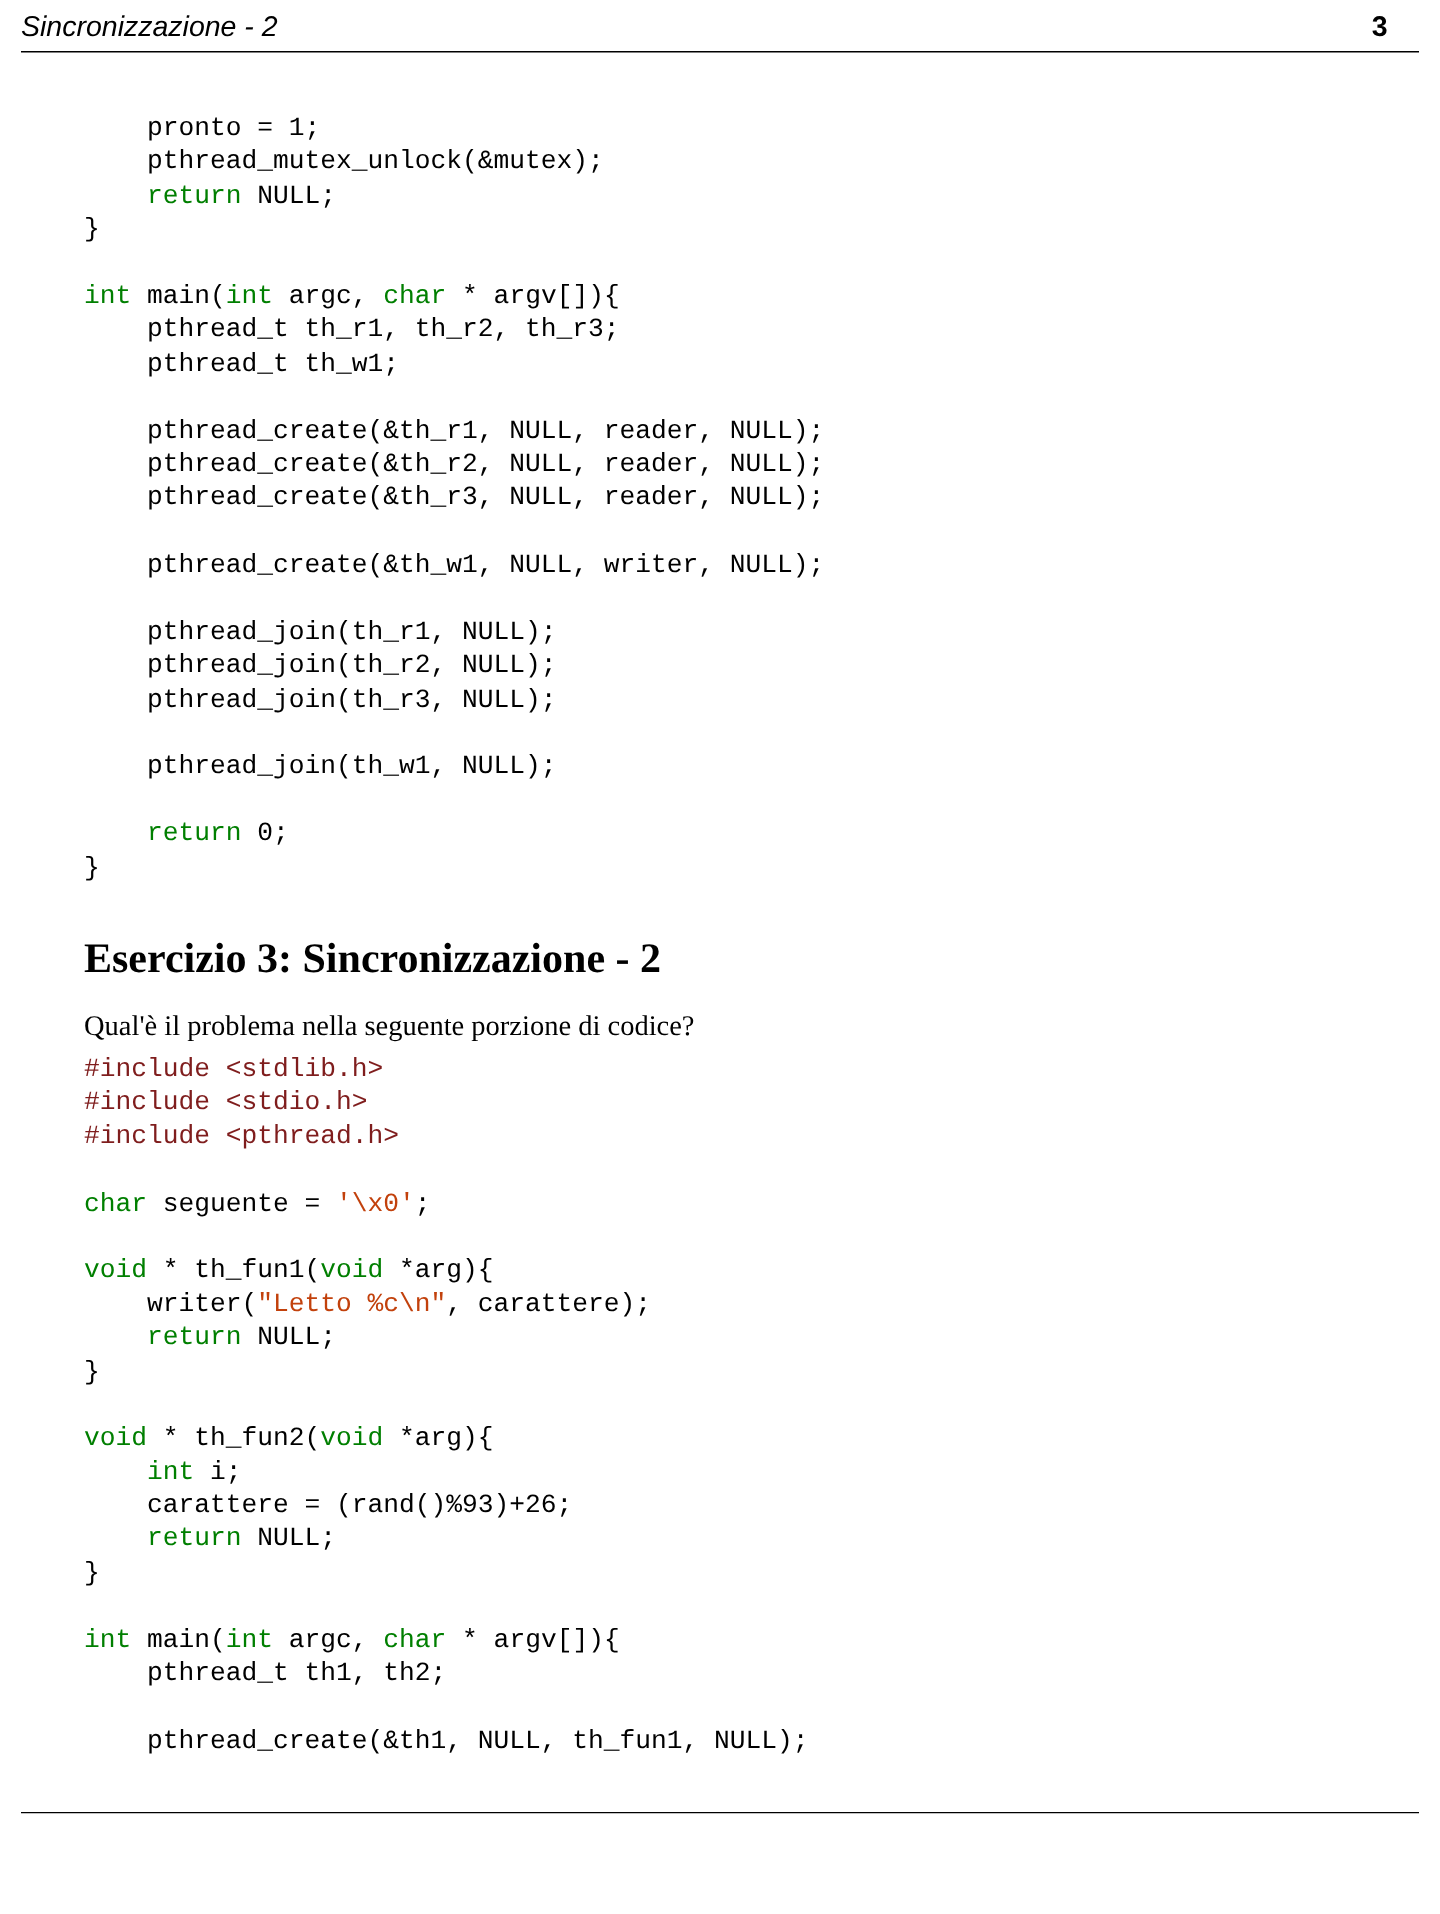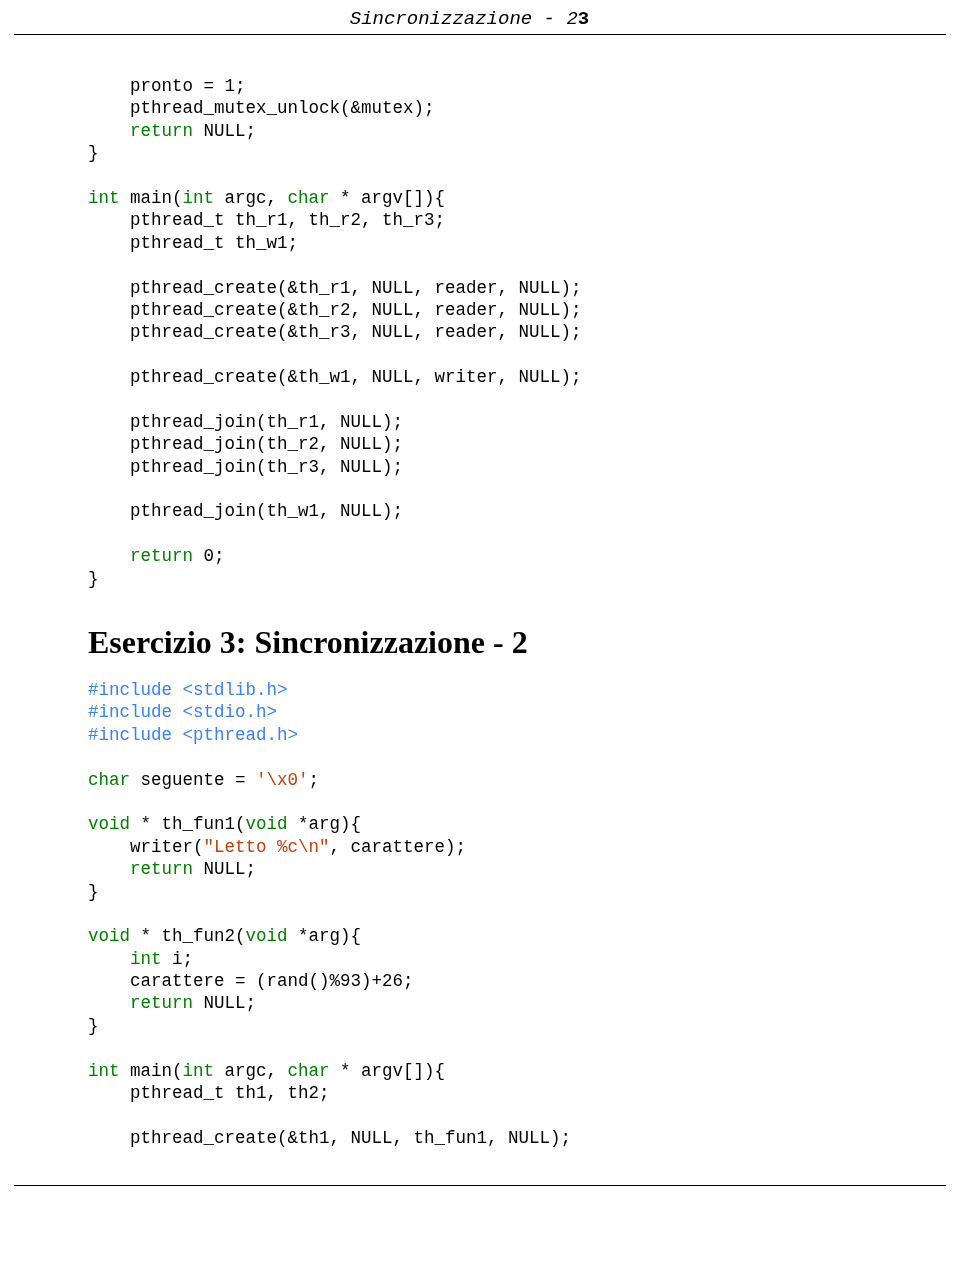--- a/index.html
+++ b/index.html
@@ -9,57 +9,57 @@
     font-family: Georgia, 'Times New Roman', serif;
     color: #000;
     width: 960px;
   }
   .page {
     width: 960px;
     padding: 0;
   }
   .header {
     display: flex;
-    justify-content: center;
+    justify-content: space-between;
     align-items: baseline;
     padding: 8px 35px 4px 14px;
     font-style: italic;
-    font-family: Liberation Mono, monospace;
+    font-family: Liberation Sans, sans-serif;
     font-size: 19px;
   }
   .header-title {
     font-style: italic;
   }
   .header-page {
     font-style: normal;
     font-weight: bold;
     font-size: 19px;
   }
   .header-rule {
     border: none;
     border-top: 1.5px solid #000;
     margin: 0 14px 40px 14px;
   }
   .content {
-    padding: 0 60px 0 88px;
+    padding: 0 60px 0 56px;
   }
   pre.code {
     font-family: 'Courier New', Courier, monospace;
     font-size: 17.5px;
     line-height: 1.28;
     margin: 0 0 28px 0;
     white-space: pre;
   }
   .kw { color: #007f00; }
-  .pp { color: #3b82f6; }
+  .pp { color: #7f1d1d; }
   .str { color: #c2410c; }
   h2.exercise {
     font-family: Georgia, serif;
     font-weight: bold;
-    font-size: 32px;
+    font-size: 28px;
     margin: 34px 0 18px 0;
   }
   p.prose {
     font-family: Georgia, serif;
     font-size: 19px;
     margin: 0 0 6px 0;
   }
   .footer-rule {
     border: none;
     border-top: 1px solid #000;
@@ -97,20 +97,21 @@
 <span>    pthread_join(th_r1, NULL);</span>
 <span>    pthread_join(th_r2, NULL);</span>
 <span>    pthread_join(th_r3, NULL);</span>
 <span></span>
 <span>    pthread_join(th_w1, NULL);</span>
 <span></span>
 <span class="kw">    return</span><span> 0;</span>
 <span>}</span></pre>
 
     <h2 class="exercise">Esercizio 3:  Sincronizzazione - 2</h2>
+    <p class="prose">Qual'è il problema nella seguente porzione di codice?</p>
 
 <pre class="code"><span class="pp">#include &lt;stdlib.h&gt;</span>
 <span class="pp">#include &lt;stdio.h&gt;</span>
 <span class="pp">#include &lt;pthread.h&gt;</span>
 <span></span>
 <span class="kw">char</span><span> seguente = </span><span class="str">'\x0'</span><span>;</span>
 <span></span>
 <span class="kw">void</span><span> * th_fun1(</span><span class="kw">void</span><span> *arg){</span>
 <span>    writer(</span><span class="str">"Letto %c\n"</span><span>, carattere);</span>
 <span class="kw">    return</span><span> NULL;</span>

